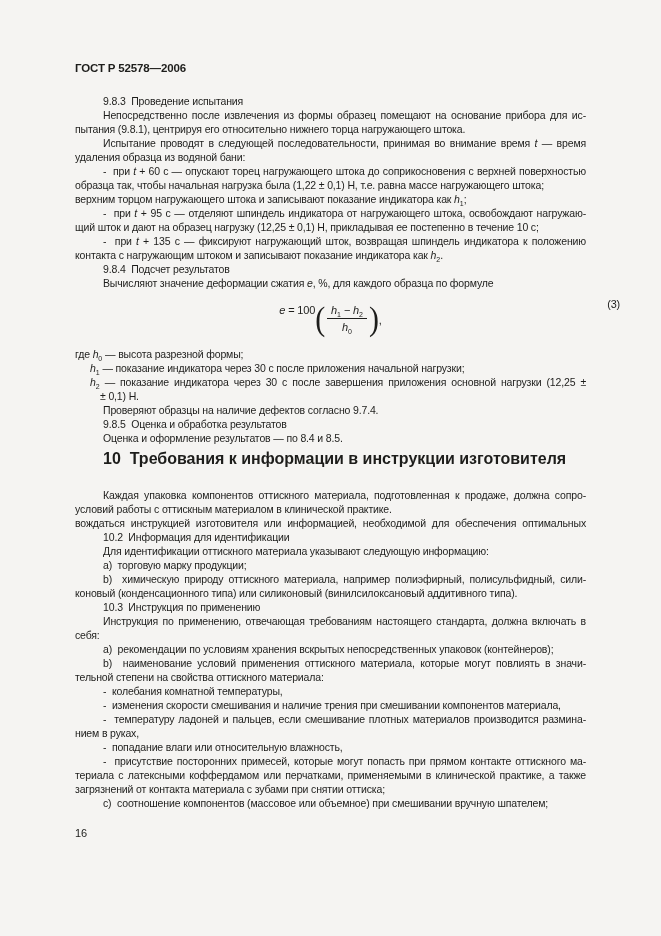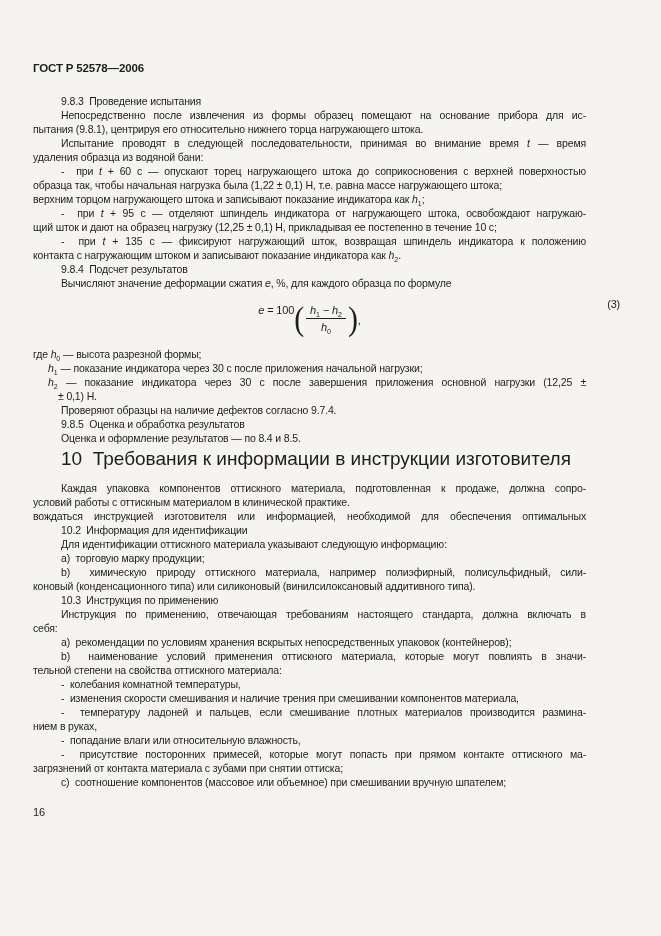--- a/index.html
+++ b/index.html
@@ -1,28 +1,28 @@
 <!DOCTYPE html>
 <html><head>
 <meta charset="utf-8">
 <style>
   html,body{margin:0;padding:0;}
   body{background:#f5f4f2;width:661px;height:936px;overflow:hidden;}
   .page{
     width:661px;height:936px;box-sizing:border-box;
-    padding:62px 75px 0 33px;
+    padding:62px 75px 0 75px;
     background:#f5f4f2;color:#1d1d1b;
     font-family:"Liberation Sans",sans-serif;
     font-size:10.5px;letter-spacing:-0.15px;
     overflow:hidden;
   }
   .doc-header{font-weight:bold;font-size:11.5px;margin-bottom:20px;white-space:nowrap;}
   .line{line-height:14px;white-space:nowrap;}
   .line.h3{font-weight:normal;}
-  .line.h1{font-weight:normal;font-size:19px;letter-spacing:0;line-height:18px;margin-top:5px;margin-bottom:13px;}
+  .line.h1{font-weight:bold;font-size:16px;letter-spacing:0;line-height:18px;margin-top:5px;margin-bottom:20px;}
   .ind1{padding-left:28px;}
   .ind2{padding-left:15px;}
   .ind3{padding-left:25px;}
   .j{text-align:justify;text-align-last:justify;text-justify:inter-word;}
   .it{font-style:italic;}
   sub{font-size:7px;line-height:0;letter-spacing:0;}
   .formula-row{height:57px;position:relative;display:flex;align-items:center;justify-content:center;line-height:normal;white-space:nowrap;}
   .fbody{display:inline-flex;font-size:11px;}
   .paren{font-family:"Liberation Serif",serif;font-size:30px;font-weight:400;line-height:30px;display:inline-block;transform:scaleY(1.12);}
   .frac{display:inline-flex;flex-direction:column;align-items:center;margin:0 2px;}
@@ -86,17 +86,18 @@
       <div class="line p ind0"><span>себя:</span></div>
       <div class="line p ind1"><span>a)&nbsp; рекомендации по условиям хранения вскрытых непосредственных упаковок (контейнеров);</span></div>
       <div class="line p ind1 j"><span>b)&nbsp; наименование условий применения оттискного материала, которые могут повлиять в значи-</span></div>
       <div class="line p ind0"><span>тельной степени на свойства оттискного материала:</span></div>
       <div class="line p ind1"><span>-&nbsp; колебания комнатной температуры,</span></div>
       <div class="line p ind1"><span>-&nbsp; изменения скорости смешивания и наличие трения при смешивании компонентов материала,</span></div>
       <div class="line p ind1 j"><span>-&nbsp; температуру ладоней и пальцев, если смешивание плотных материалов производится размина-</span></div>
       <div class="line p ind0"><span>нием в руках,</span></div>
       <div class="line p ind1"><span>-&nbsp; попадание влаги или относительную влажность,</span></div>
       <div class="line p ind1 j"><span>-&nbsp; присутствие посторонних примесей, которые могут попасть при прямом контакте оттискного ма-</span></div>
+      <div class="line p ind0 j"><span>териала с латексными коффердамом или перчатками, применяемыми в клинической практике, а также</span></div>
       <div class="line p ind0"><span>загрязнений от контакта материала с зубами при снятии оттиска;</span></div>
       <div class="line p ind1"><span>c)&nbsp; соотношение компонентов (массовое или объемное) при смешивании вручную шпателем;</span></div>
     </div>
   <div class="footer">16</div>
 </div>
 
 </body></html>

